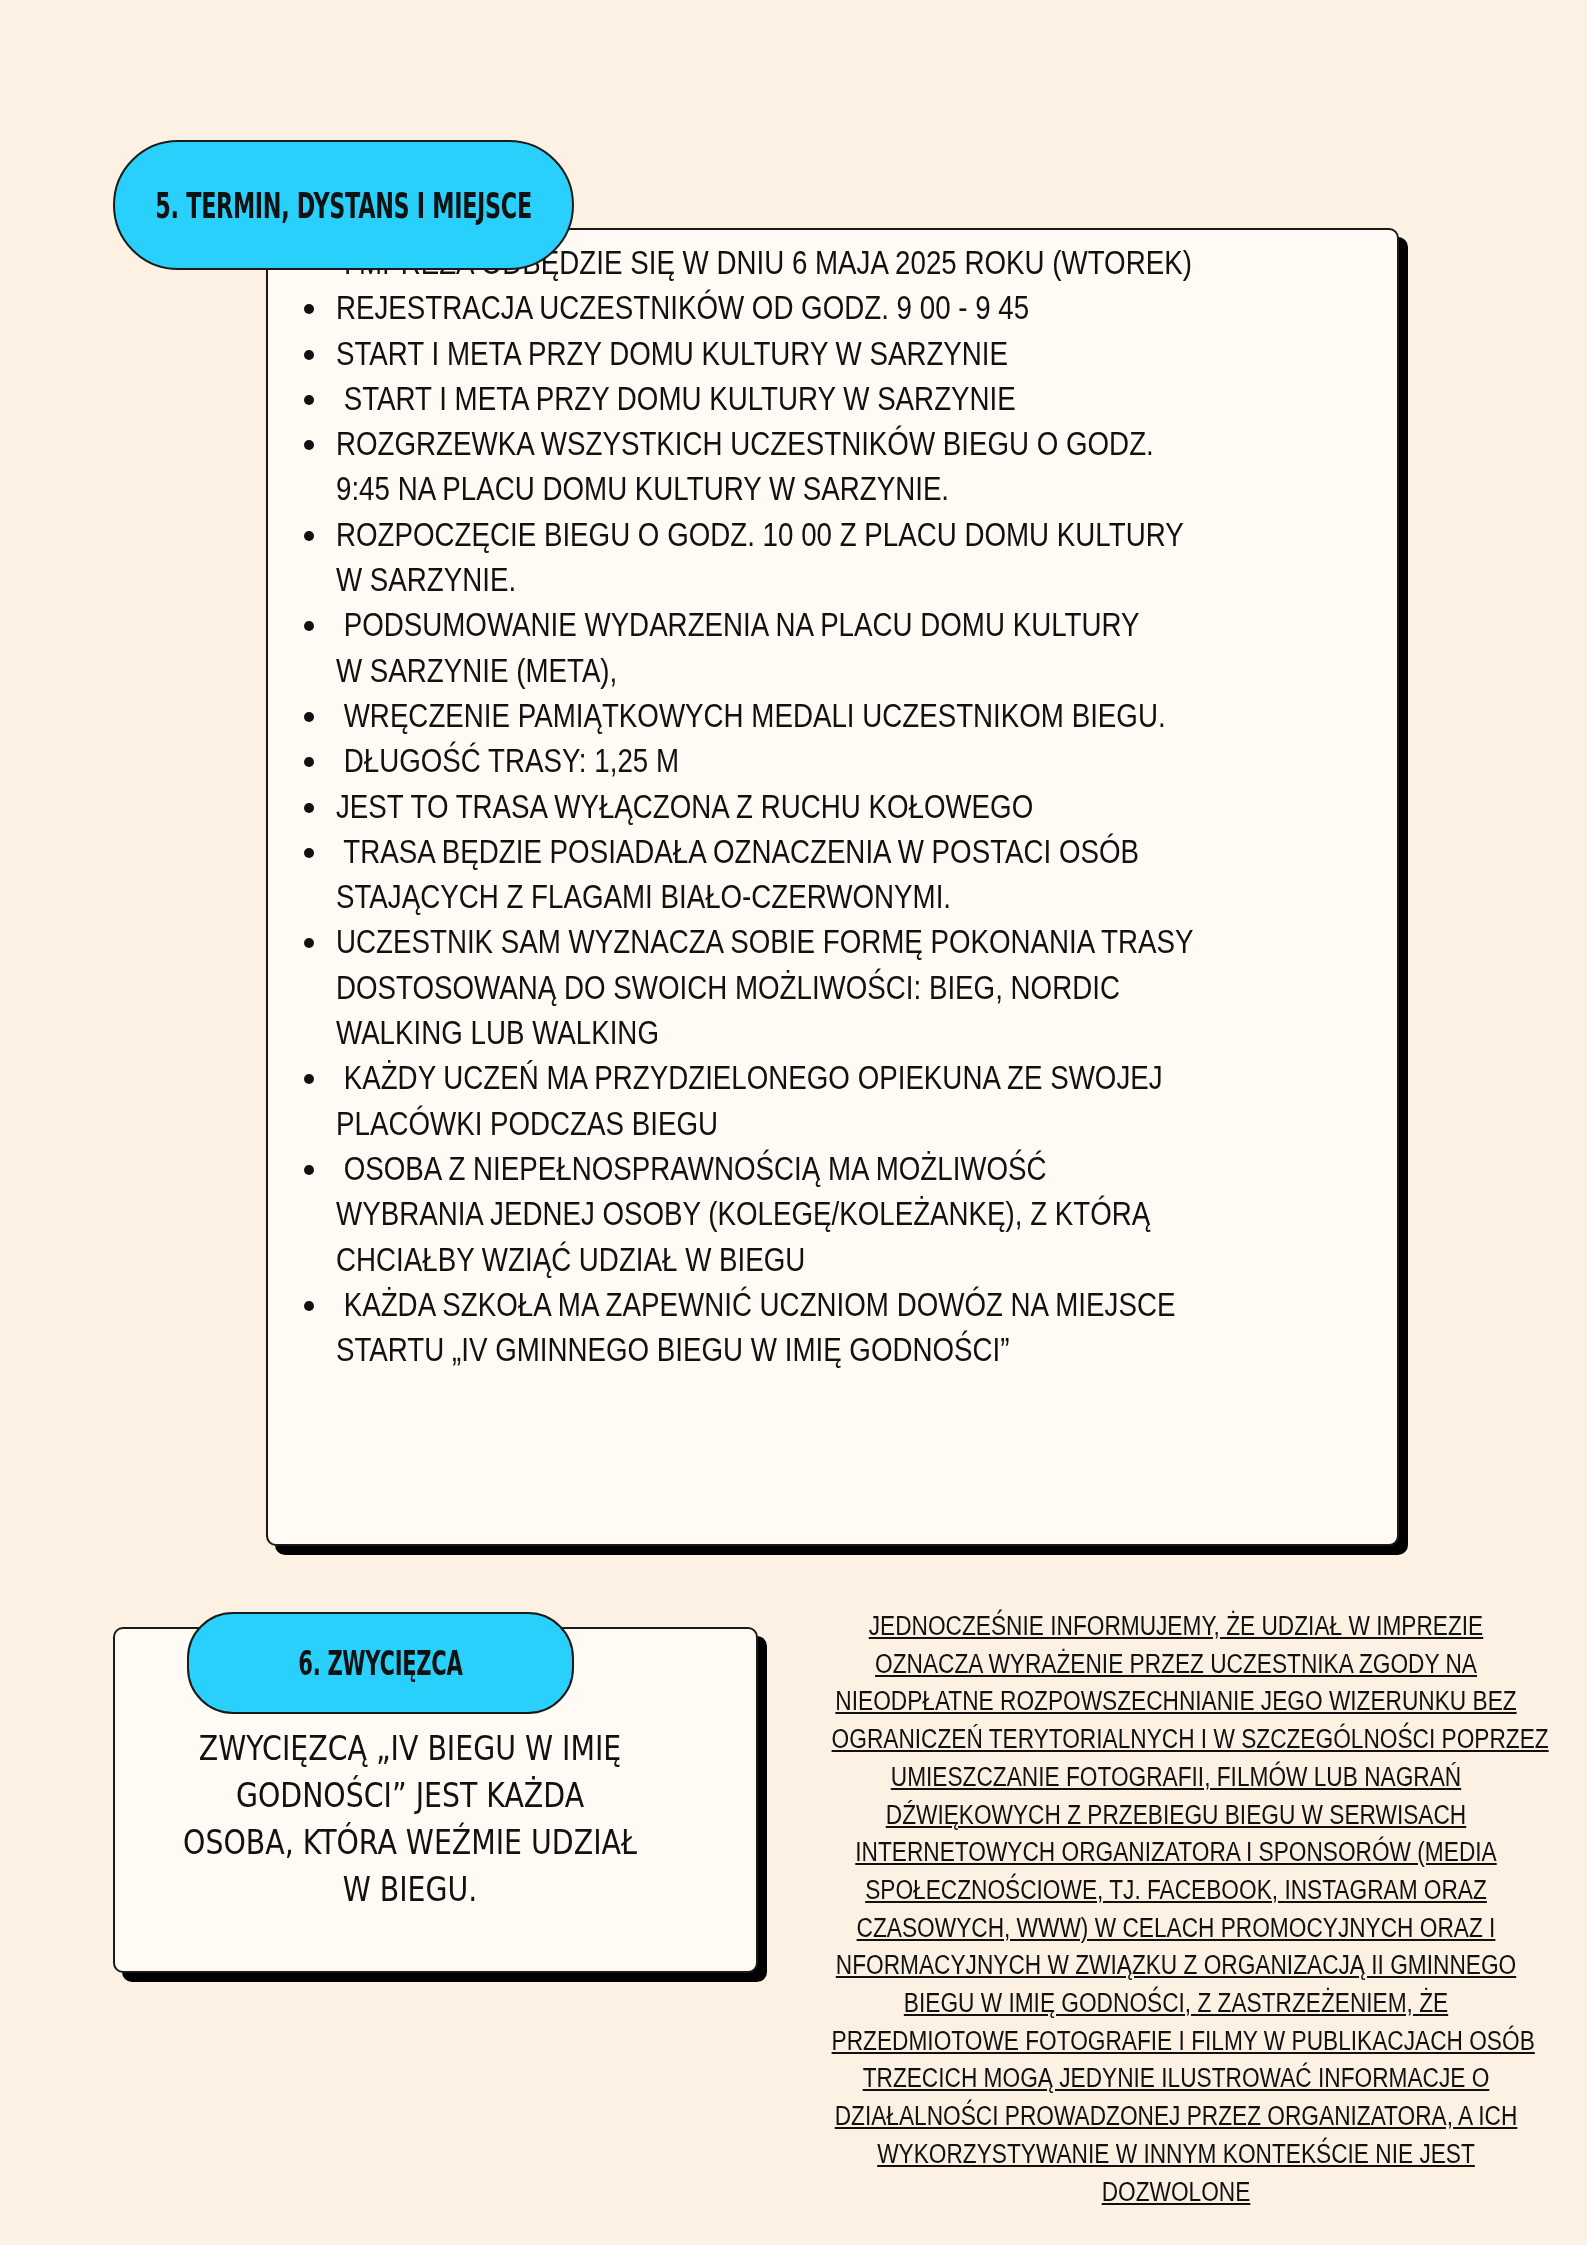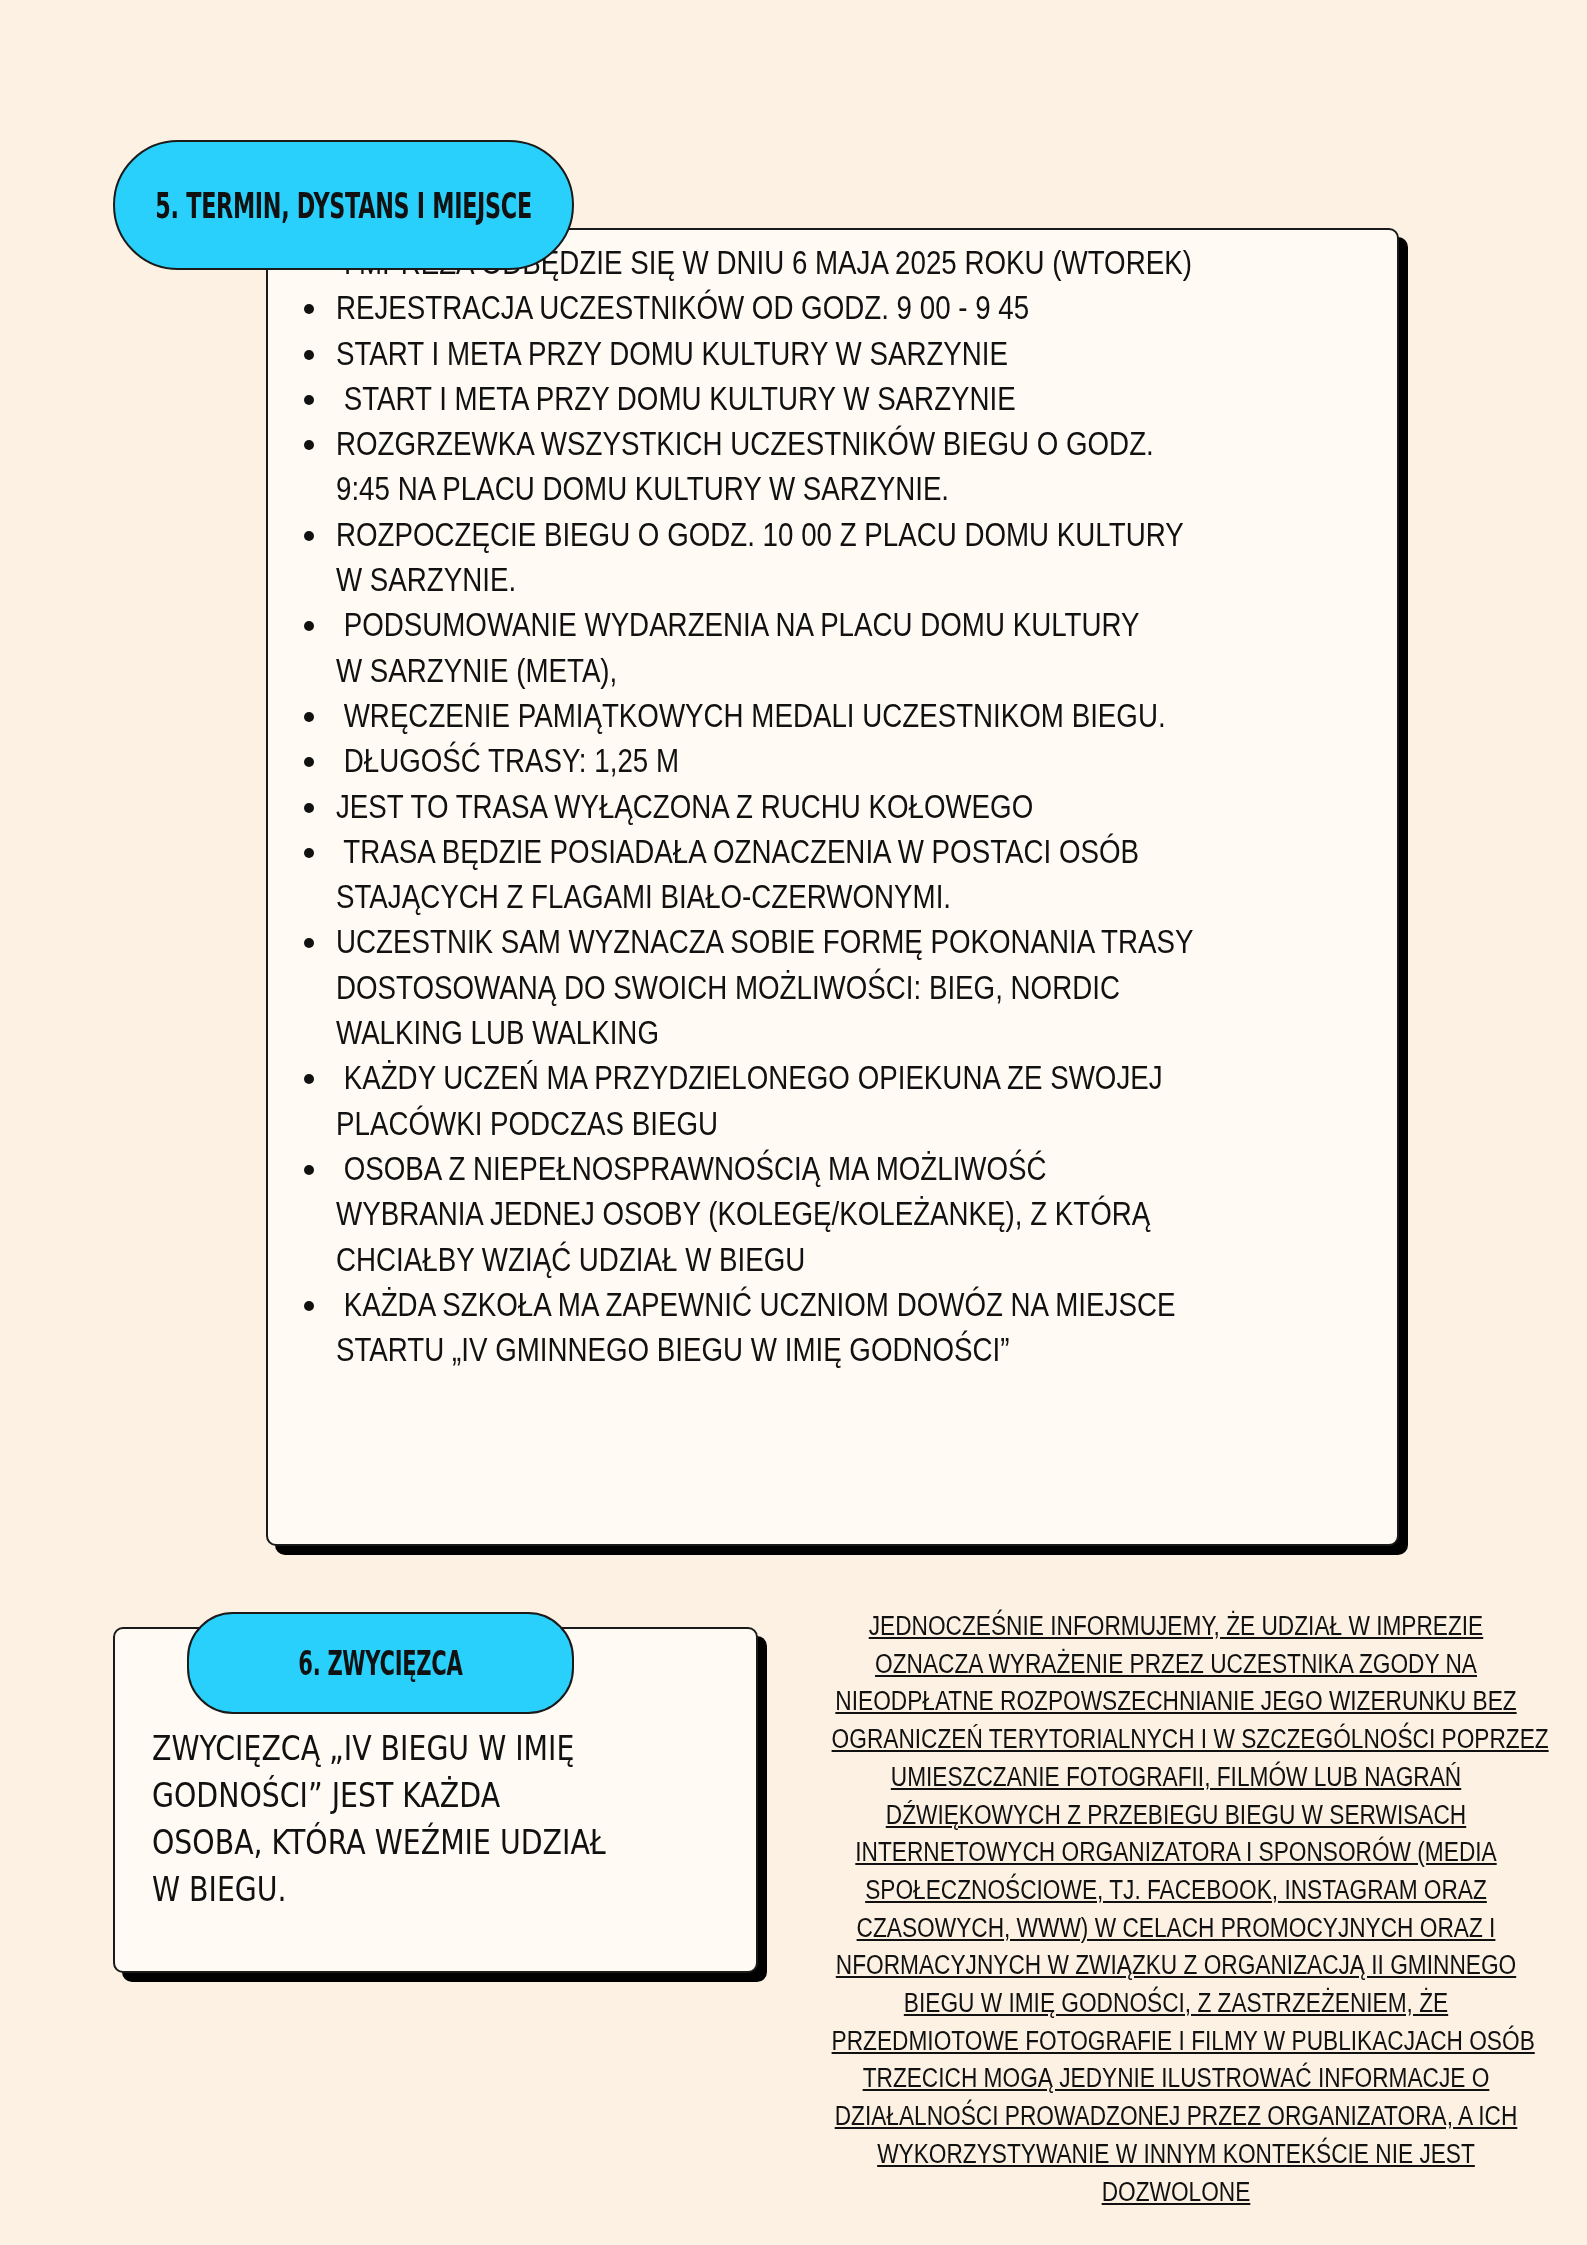--- a/index.html
+++ b/index.html
@@ -82,20 +82,21 @@
     .winner-text {
       position: absolute;
       left: 37px;
       top: 96px;
       width: 600px;
       font-size: 33px;
       line-height: 47px;
       color: #111;
       font-family: "DejaVu Sans", sans-serif;
       font-weight: normal;
+      text-align: center;
     }
     .winner-text span {
       display: block;
       white-space: nowrap;
       transform-origin: left top;
       transform: scaleX(0.86);
     }
 
     .consent {
       position: absolute;

